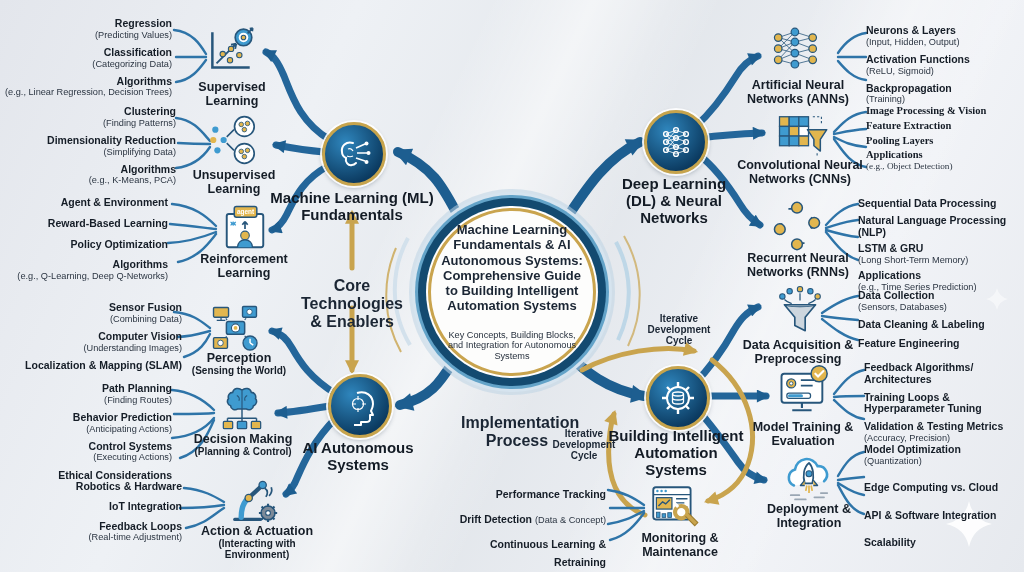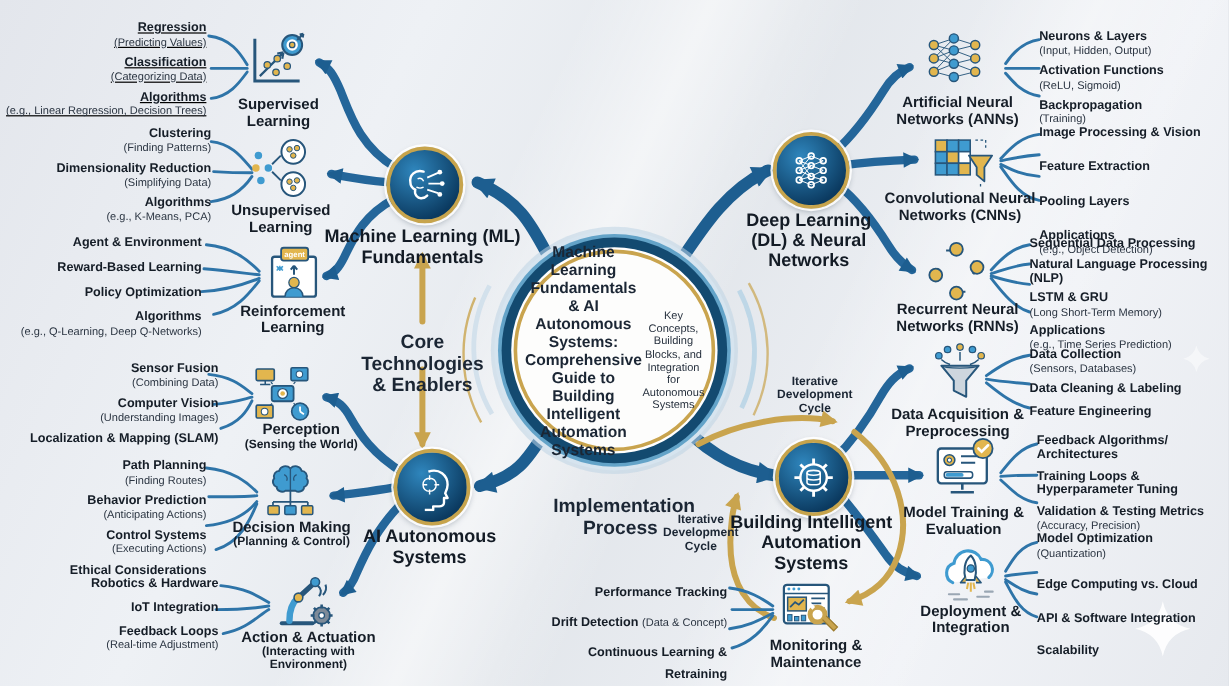--- a/index.html
+++ b/index.html
@@ -23,21 +23,21 @@
   .bsub{font-weight:bold;font-size:10px;line-height:1.1;text-align:center;color:#151d27;}
   
   .hub{border-radius:50%;width:58px;height:58px;display:flex;align-items:center;justify-content:center;
        background:radial-gradient(circle at 35% 30%,#2f86bd,#0b3a60 75%);
        border:3px solid #c7a44c;box-shadow:0 0 0 2px rgba(255,255,255,.9),0 2px 5px rgba(20,40,60,.35);}
   .hlabel{font-weight:bold;font-size:15px;line-height:1.12;text-align:center;color:#131b25;}
   
   .center-circle{width:168px;height:168px;border-radius:50%;background:#fdfdfc;
     border:3px solid #c9a44e;
     box-shadow:0 0 0 2px #ffffff,0 0 0 10px #134a70,0 0 0 13px #63a3c8,0 0 0 16px #d6e4ef,0 0 0 19px rgba(190,212,228,.55);
-    display:flex;flex-direction:row;align-items:center;justify-content:center;text-align:center;padding:6px;box-sizing:border-box;}
+    display:flex;flex-direction:column;align-items:center;justify-content:center;text-align:center;padding:6px;box-sizing:border-box;}
   .ctitle{font-weight:bold;font-size:13px;line-height:1.16;color:#1b2634;}
   .csub{font-size:9.2px;line-height:1.15;color:#27313e;margin-top:17px;width:138px;}
   .flabel{font-weight:bold;font-size:16px;line-height:1.12;text-align:center;color:#1b2634;}
   .icn{display:block;}
 </style>
 </head>
 <body>
 
 <div id="stage">
 
@@ -201,21 +201,21 @@
     <circle cx="20" cy="20" r="11" stroke="#fff" stroke-width="2" fill="none"></circle>
     <g stroke="#fff" stroke-width="2.4">
           <path d="M20,4 v5 M20,31 v5 M4,20 h5 M31,20 h5 M9,9 l3.5,3.5 M27.5,27.5 L31,31 M31,9 l-3.5,3.5 M12.5,27.5 L9,31"></path>
         </g>
     <ellipse cx="20" cy="16" rx="5.5" ry="2" stroke="#fff" stroke-width="1.3" fill="none"></ellipse>
     <path d="M14.5,16 v8 c0,1.2 2.5,2 5.5,2 s5.5,-.8 5.5,-2 v-8 M14.5,20 c0,1.2 2.5,2 5.5,2 s5.5,-.8 5.5,-2" stroke="#fff" stroke-width="1.3" fill="none"></path>
   </svg>
 </div>
 <div class="abs hlabel" style="left:606px;top:428px;width:140px;">Building Intelligent Automation Systems</div>
 
-<div class="abs list alignR" style="left:4px;top:18px;width:168px;text-decoration:underline;">
+<div class="abs list alignR" style="left:4px;top:18px;width:168px;">
   <div>
         <div class="lt">Regression</div>
         <div class="ls">(Predicting Values)</div>
       </div>
   <div>
         <div class="lt">Classification</div>
         <div class="ls">(Categorizing Data)</div>
       </div>
   <div>
         <div class="lt">Algorithms</div>
@@ -315,21 +315,21 @@
   <rect x="34" y="6" width="13" height="10" rx="1" fill="#3f9bd0" stroke="#27567b" stroke-width="1.3"></rect>
       <circle cx="40.5" cy="11" r="2.5" fill="#fff" stroke="#27567b" stroke-width=".8"></circle>
   <rect x="19" y="20" width="17" height="12" rx="2" fill="#3f9bd0" stroke="#27567b" stroke-width="1.4"></rect>
       <circle cx="27.5" cy="26" r="3.8" fill="#fff" stroke="#27567b"></circle>
       <circle cx="27.5" cy="26" r="1.8" fill="#e2b64e"></circle>
   <rect x="7" y="35" width="13" height="10" rx="1" fill="#e2b64e" stroke="#27567b" stroke-width="1.3"></rect>
       <circle cx="13.5" cy="40" r="2.6" fill="#fff" stroke="#27567b" stroke-width=".8"></circle>
   <circle cx="41" cy="40" r="6.5" fill="#3f9bd0" stroke="#27567b" stroke-width="1.3"></circle>
       <path d="M41,40 V36 M41,40 L44,42" stroke="#fff" stroke-width="1.4"></path>
 </svg>
-<div class="abs" style="left:196px;top:351px;width:110px;">
+<div class="abs" style="left:184px;top:351px;width:110px;">
   <div class="blabel">Perception</div>
   <div class="bsub">(Sensing the World)</div>
 </div>
 
 <div class="abs list alignR" style="left:4px;top:383px;width:168px;">
   <div>
         <div class="lt">Path Planning</div>
         <div class="ls">(Finding Routes)</div>
       </div>
   <div>
@@ -430,21 +430,21 @@
         <rect x="25" y="17" width="9" height="9" fill="#fff"></rect>
     <rect x="7" y="26" width="9" height="9" fill="#3f9bd0"></rect>
         <rect x="16" y="26" width="9" height="9" fill="#3f9bd0"></rect>
         <rect x="25" y="26" width="9" height="9" fill="#e2b64e"></rect>
   </g>
   <path d="M38,8 h8 v8" stroke="#27567b" stroke-width="1" stroke-dasharray="2 2" fill="none"></path>
   <path d="M33,20 H51 L45,29 V40 L39,35 V29 Z" fill="#e2b64e" stroke="#27567b" stroke-width="1.4" stroke-linejoin="round"></path>
   <path d="M42,42 v3" stroke="#27567b" stroke-width="1" stroke-dasharray="2 2"></path>
 </svg>
 <div class="abs blabel" style="left:726px;top:158px;width:148px;">Convolutional Neural Networks (CNNs)</div>
-<div class="abs list alignL" style="left:866px;top:105px;width:158px;gap:17px;">
+<div class="abs list alignL" style="left:866px;top:105px;width:158px;gap:3px;font-family:Liberation Serif, serif;">
   <div>
         <div class="lt">Image Processing &amp; Vision</div>
       </div>
   <div>
         <div class="lt">Feature Extraction</div>
       </div>
   <div>
         <div class="lt">Pooling Layers</div>
       </div>
   <div>

